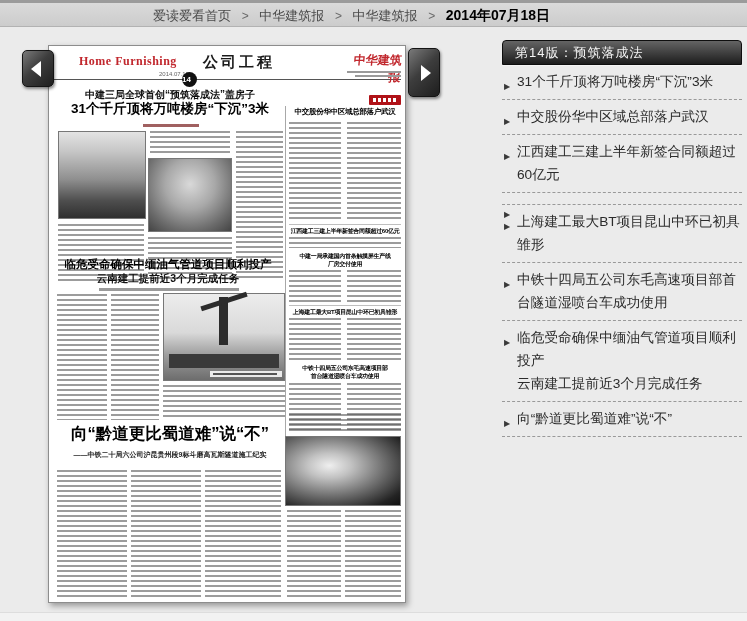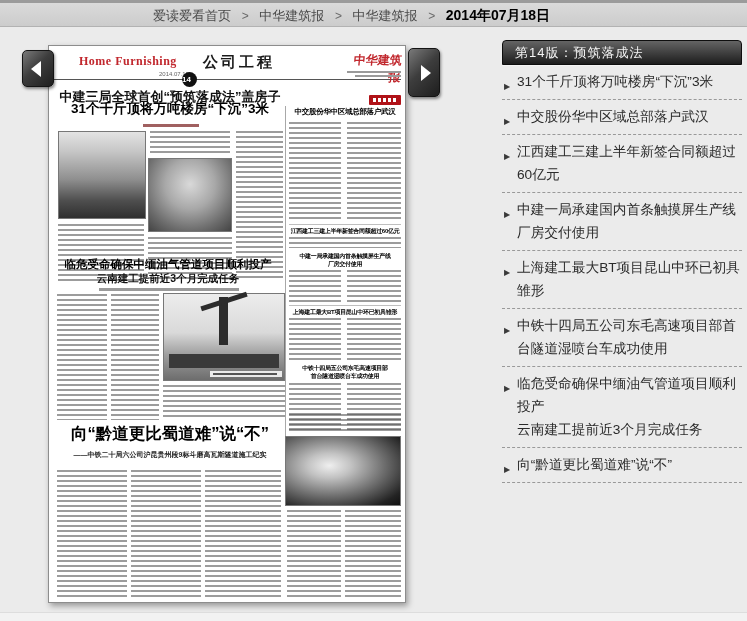--- a/index.html
+++ b/index.html
@@ -29,21 +29,21 @@
     font-size:12px;color:#c1272d;letter-spacing:.5px;}
   .mh-date{position:absolute;left:110px;top:25px;font-size:6px;color:#666;}
   .mh-rule{position:absolute;left:4px;top:33px;width:348px;height:1px;background:#555;}
   .mh-circle{position:absolute;left:133px;top:26px;width:15px;height:15px;border-radius:50%;background:#111;
     color:#fff;font-size:8px;font-weight:bold;line-height:15px;}
   .mh-cn{position:absolute;left:154px;top:7px;font-size:15px;font-weight:600;color:#1a1a1a;letter-spacing:3px;}
   .mh-logo{position:absolute;left:296px;top:6px;width:56px;text-align:right;font-family:"Liberation Serif",serif;
     font-weight:bold;font-size:12px;color:#c1272d;transform:skewX(-5deg);}
 
   
-  .kicker{position:absolute;left:8px;top:42px;width:226px;text-align:center;font-size:13px;font-weight:bold;color:#111;}
+  .kicker{position:absolute;left:8px;top:42px;width:226px;text-align:center;font-size:10px;font-weight:bold;color:#111;}
   .h-top{position:absolute;left:2px;top:54px;width:238px;text-align:center;font-size:13.5px;font-weight:800;color:#000;white-space:nowrap;}
   .h-mid1{position:absolute;left:4px;top:211px;width:230px;text-align:center;font-size:11.5px;font-weight:bold;color:#000;white-space:nowrap;}
   .h-mid2{position:absolute;left:4px;top:226px;width:230px;text-align:center;font-size:10.5px;font-weight:bold;color:#111;white-space:nowrap;}
   .h-bot{position:absolute;left:2px;top:377px;width:238px;text-align:center;font-size:16.5px;font-weight:900;color:#000;white-space:nowrap;}
   .h-bot-sub{position:absolute;left:2px;top:404px;width:238px;text-align:center;font-size:7px;font-weight:bold;color:#222;white-space:nowrap;}
   .rc-head{position:absolute;text-align:center;font-weight:bold;color:#000;font-size:6px;line-height:8px;letter-spacing:-.3px;}
 
   
   .photo{position:absolute;border:1px solid #777;}
   .ph-building{background:linear-gradient(180deg,#e3e3e3 0%,#c7c7c7 22%,#8f8f8f 55%,#4e4e4e 80%,#2f2f2f 100%);}
@@ -193,21 +193,21 @@
         <span class="blt">▶</span>
         <span class="t">31个千斤顶将万吨楼房“下沉”3米</span></li>
       <li>
         <span class="blt">▶</span>
         <span class="t">中交股份华中区域总部落户武汉</span></li>
       <li>
         <span class="blt">▶</span>
         <span class="t">江西建工三建上半年新签合同额超过60亿元</span></li>
       <li>
         <span class="blt">▶</span>
-        <span class="t">中建一局承建国内首条触摸屏生产线厂房交付使用</span></li>
+        </li>
       <li>
         <span class="blt">▶</span>
         <span class="t">上海建工最大BT项目昆山中环已初具雏形</span></li>
       <li>
         <span class="blt">▶</span>
         <span class="t">中铁十四局五公司东毛高速项目部首台隧道湿喷台车成功使用</span></li>
       <li>
         <span class="blt">▶</span>
         <span class="t">临危受命确保中缅油气管道项目顺利投产
 云南建工提前近3个月完成任务</span></li>

